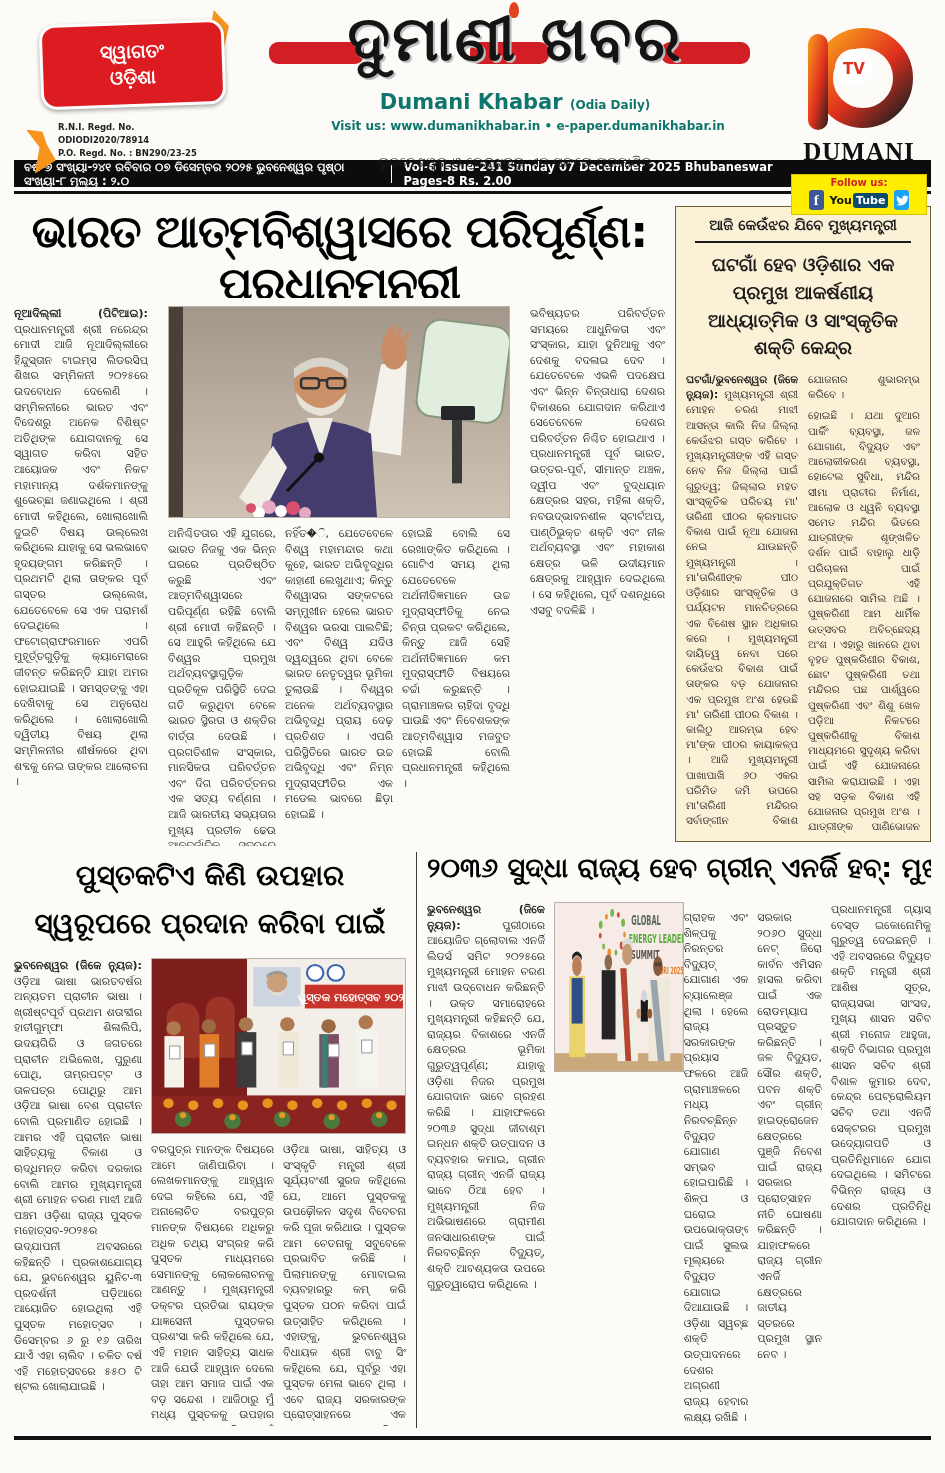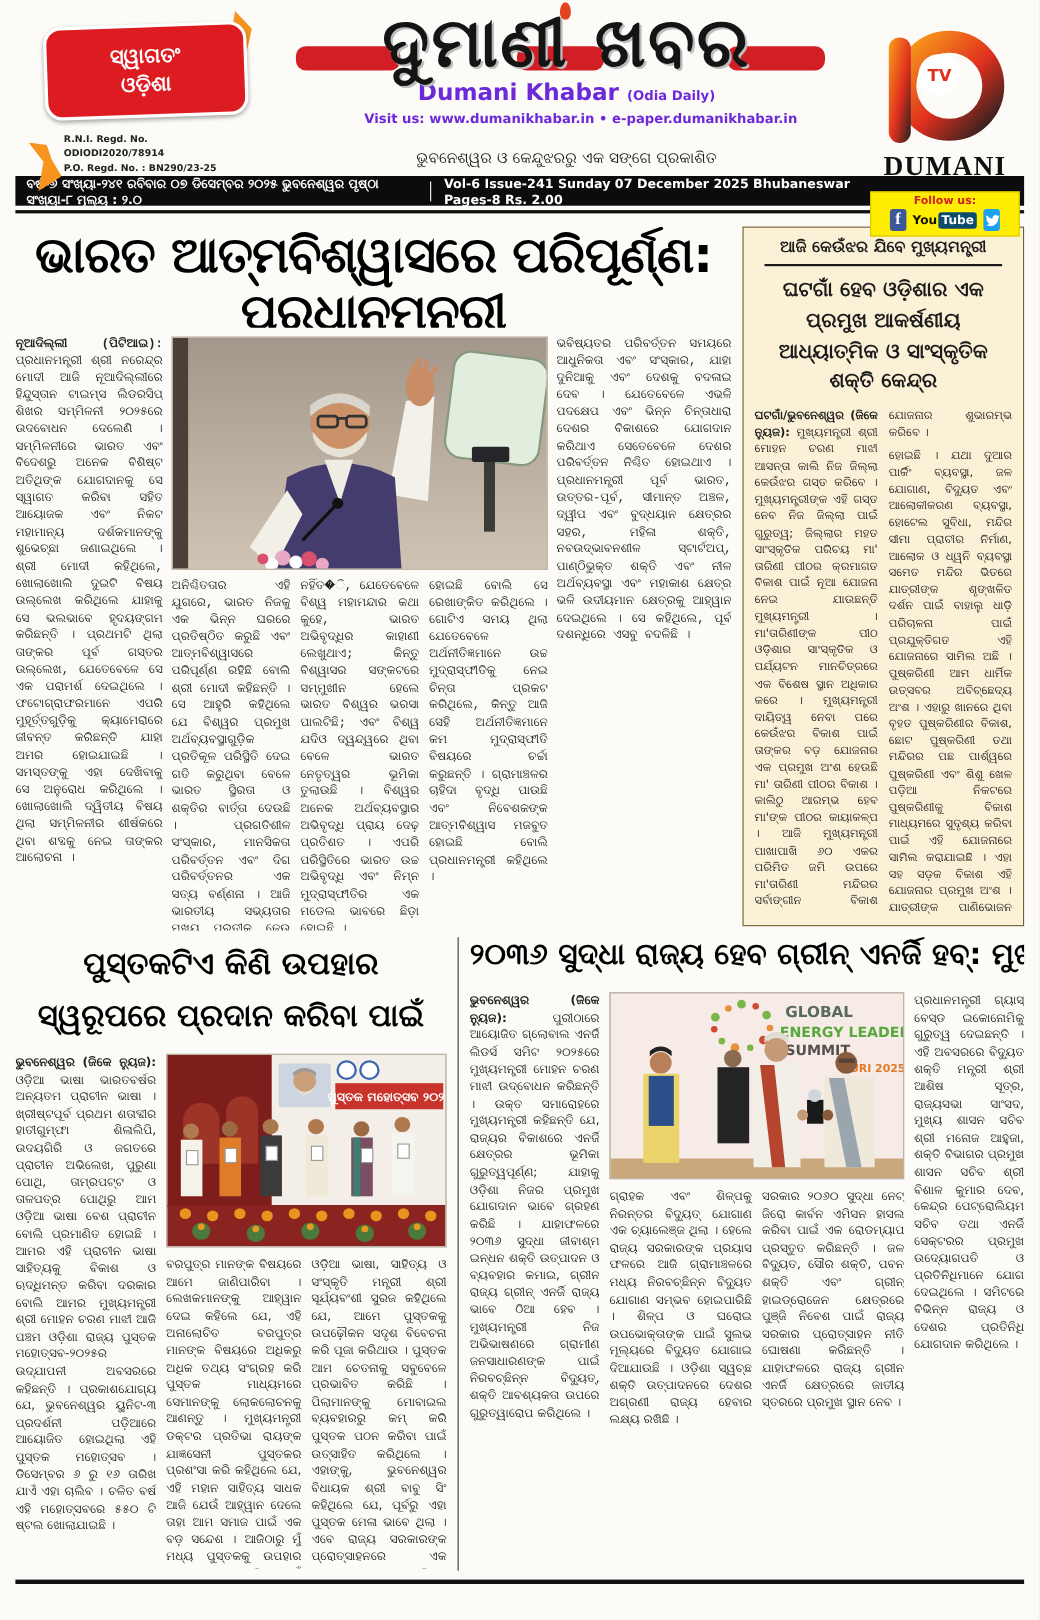--- a/index.html
+++ b/index.html
@@ -20,21 +20,21 @@
     box-shadow:0 2px 4px rgba(0,0,0,.35); transform:rotate(-2deg);
     color:#fff; font-weight:bold; font-size:19px; text-align:center; padding:14px 8px; line-height:1.35;
   }
   .rni { margin-top:14px; font-size:8.5px; font-weight:bold; color:#222; line-height:1.5; padding-left:18px; }
   .mast-center { position:absolute; left:235px; right:150px; top:8px; text-align:center; }
   .title-odia { position:relative; font-size:62px; font-weight:bold; color:#141414; letter-spacing:2px;
     text-shadow:2px 2px 0 #bdbdbd; line-height:1.0; z-index:2; }
   .title-red { position:absolute; background:#d21f26; border-radius:9px; height:22px; z-index:-1; top:34px; }
   .tr1 { left:6%; width:17%; } .tr2 { left:42%; width:14%; } .tr3 { left:76%; width:16%; }
   .tilak { position:absolute; left:49%; top:-6px; width:10px; height:16px; background:#e3441f; border-radius:50% 50% 50% 50%/60% 60% 40% 40%; z-index:3; }
-  .title-en-row { margin-top:2px; font-size:21px; font-weight:bold; color:#6d28d9; }
+  .title-en-row { margin-top:20px; font-size:21px; font-weight:bold; color:#0f766e; }
   .title-en-row .tag { font-size:12px; font-weight:bold; }
   .visit { display:inline-block; margin-left:26px; font-size:12px; font-weight:bold; vertical-align:3px; }
   .publish-line { margin-top:16px; font-size:14px; font-weight:normal; }
   
   .tv-block { position:absolute; right:18px; top:26px; width:136px; text-align:center; z-index:5; }
   .brand { font-family:"Liberation Serif", serif; font-weight:bold; font-size:25px; letter-spacing:1px; color:#101010; margin-top:-4px; }
   .follow-strip { margin-top:8px; background:#ffee00; border:1px solid #d8c400; padding:2px 17px 4px; }
   .follow-label { color:#d21f26; font-size:10px; font-weight:bold; }
   .soc-row { display:flex; justify-content:center; align-items:center; gap:6px; margin-top:2px; }
   .fb { width:20px; height:20px; background:#3b5998; border-radius:3px; color:#fff; font-family:"Liberation Serif",serif; font-weight:bold; font-size:15px; line-height:20px; }
@@ -48,21 +48,21 @@
   }
   .infobar .sep { width:1px; height:18px; background:#fff; }
   .page-rule { height:3px; background:#111; margin:4px 14px 0; }
   
   main { display:flex; gap:10px; padding:12px 14px 0; height:648px; }
   .lead { flex:1; min-width:0; }
   h1.lead-headline {
     font-size:45px; font-weight:bold; color:#000; text-align:center;
     line-height:1.15; height:92px; overflow:hidden; letter-spacing:-1px; margin-bottom:8px;
   }
-  .lead-body { display:flex; gap:8px; height:540px;font-family:Liberation Mono, monospace; }
+  .lead-body { display:flex; gap:20px; height:540px; }
   .ncol { font-size:11px; line-height:1.42; text-align:justify; overflow:hidden; color:#222; }
   .dateline { font-weight:bold; }
   .lw1 { width:134px; flex:none; height:540px; }
   .lead-mid { width:342px; flex:none; display:flex; flex-direction:column; }
   .photo { border:1px solid #b9b2a6; overflow:hidden; background:#cfc5b6; }
   .photo-lead { height:212px; }
   .mid-cols { display:flex; gap:9px; margin-top:8px; flex:1; min-height:0; }
   .mid-cols .ncol { flex:1; height:100%; }
   .lw2 { flex:1; height:540px; }
   
@@ -79,21 +79,21 @@
   h2.b-head { font-size:28px; font-weight:bold; text-align:center; color:#000; line-height:1.72; height:100px; overflow:hidden; margin-bottom:6px; }
   h2.e-head { font-size:27px; font-weight:bold; text-align:center; color:#000; white-space:nowrap; overflow:hidden; height:42px; margin-bottom:8px; }
   .book-body { display:flex; gap:9px; height:468px; }
   .bw1 { width:128px; flex:none; height:100%; }
   .book-mid { flex:1; display:flex; flex-direction:column; min-width:0; }
   .photo-book { height:176px; }
   .two-cols { display:flex; gap:9px; margin-top:8px; flex:1; min-height:0; }
   .two-cols .ncol { flex:1; height:100%; }
   .energy-body { display:flex; gap:9px; height:524px; }
   .ew1 { width:118px; flex:none; height:100%; }
-  .energy-mid { width:268px; flex:none; display:flex; flex-direction:column; }
+  .energy-mid { width:268px; flex:none; display:flex; flex-direction:row; }
   .photo-energy { height:170px; }
   .ew2 { flex:1; height:100%; }
   .bottom-rule { height:4px; background:#111; margin:8px 14px 0; }
 </style>
 </head>
 <body>
 
 <div class="page">
 
   <header class="masthead">

